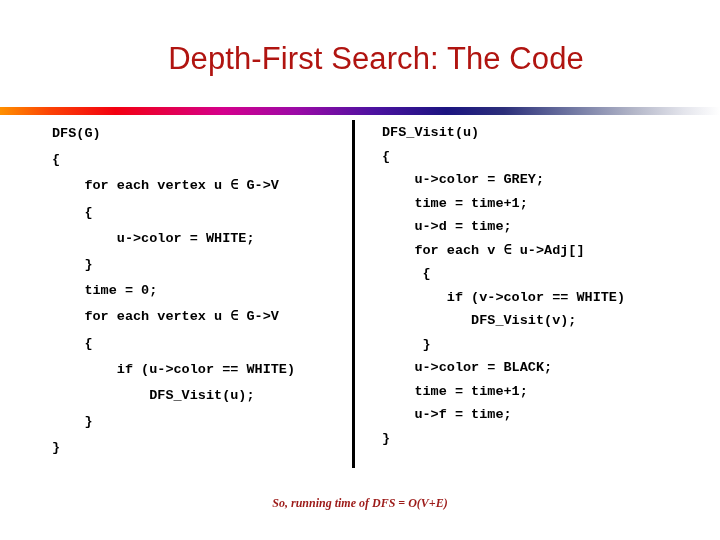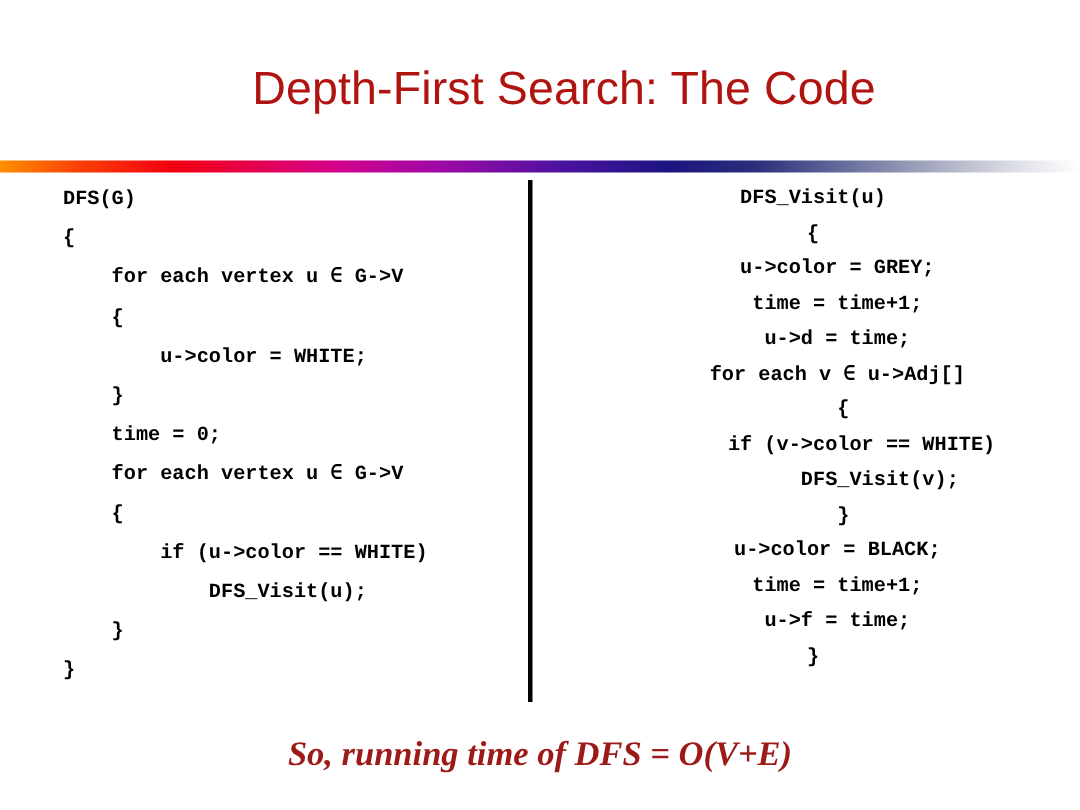--- a/index.html
+++ b/index.html
@@ -82,36 +82,36 @@
     width: 300px;
     font-size: 13.5px;
     line-height: 26.2px;
   }
   #code-right {
     left: 372px;
     top: 121px;
     width: 340px;
     font-size: 13.5px;
     line-height: 23.5px;
-    text-align: center;
   }
   .code-line {
     display: block;
     white-space: pre;
+    margin-left: 10px;
   }
 
   
   #footer-note {
     position: absolute;
     left: 0;
     top: 491px;
     width: 720px;
     text-align: center;
     font-family: "Liberation Serif", "DejaVu Serif", serif;
-    font-size: 23px;
+    font-size: 12px;
     font-weight: bold;
     font-style: italic;
     color: #9c1a18;
     white-space: nowrap;
     line-height: 24px;
   }
 </style>
 </head>
 <body>
 

